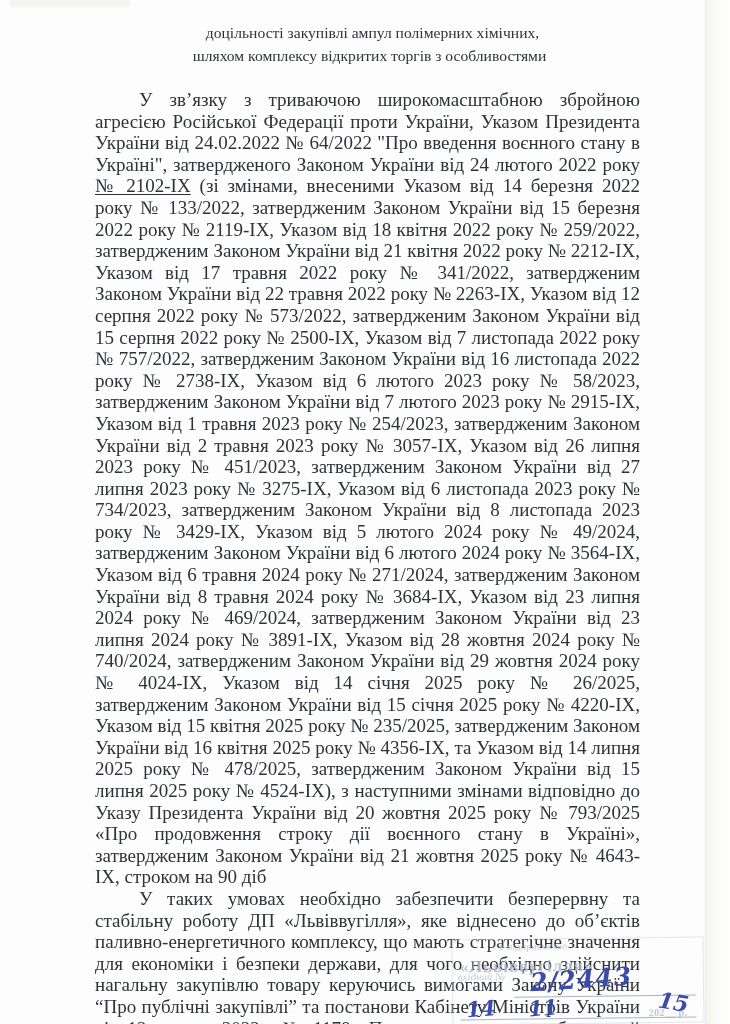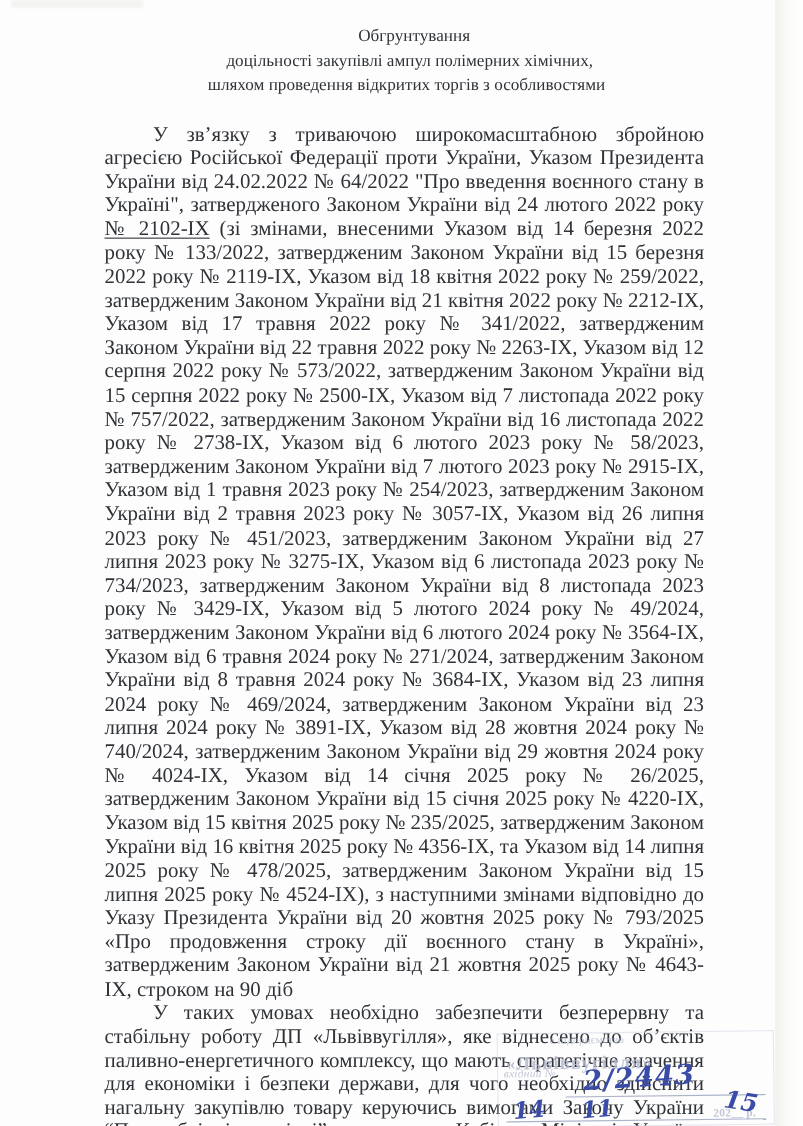--- a/index.html
+++ b/index.html
@@ -166,23 +166,22 @@
 
 <div id="page">
 
   <div id="scan-edge-top"></div>
   <div id="scan-edge-right"></div>
 
   <div id="content">
 
 
     <div class="title-block">
-      <div class="title-line-1">Обгрунтування</div>
       <div class="title-line-2">доцільності закупівлі  ампул полімерних хімічних,</div>
-      <div class="title-line-3">шляхом проведення відкритих торгів з особливостями</div>
+      <div class="title-line-3">шляхом комплексу відкритих торгів з особливостями</div>
     </div>
 
     <p class="body first"><span>У зв’язку з триваючою широкомасштабною збройною агресією Російської Федерації проти України, Указом Президента України від 24.02.2022 № 64/2022 "Про введення воєнного стану в Україні", затвердженого Законом України від 24 лютого 2022 року </span><span class="uline">№ 2102-IX</span><span> (зі змінами, внесеними Указом від 14 березня 2022 року № 133/2022, затвердженим Законом України від 15 березня 2022 року № 2119-IX, Указом від 18 квітня 2022 року № 259/2022, затвердженим Законом України від 21 квітня 2022 року № 2212-IX, Указом від 17 травня 2022 року № 341/2022, затвердженим Законом України від 22 травня 2022 року № 2263-IX, Указом від 12 серпня 2022 року № 573/2022, затвердженим Законом України від 15 серпня 2022 року № 2500-IX, Указом від 7 листопада 2022 року № 757/2022, затвердженим Законом України від 16 листопада 2022 року № 2738-IX, Указом від 6 лютого 2023 року № 58/2023, затвердженим Законом України від 7 лютого 2023 року № 2915-IX, Указом від 1 травня 2023 року № 254/2023, затвердженим Законом України від 2 травня 2023 року № 3057-IX, Указом від 26 липня 2023 року № 451/2023, затвердженим Законом України від 27 липня 2023 року № 3275-IX, Указом від 6 листопада 2023 року № 734/2023, затвердженим Законом України від 8 листопада 2023 року № 3429-IX, Указом від 5 лютого 2024 року № 49/2024, затвердженим Законом України від 6 лютого 2024 року № 3564-IX, Указом від 6 травня 2024 року № 271/2024, затвердженим Законом України від 8 травня 2024 року № 3684-IX, Указом від 23 липня 2024 року № 469/2024, затвердженим Законом України від 23 липня 2024 року № 3891-IX, Указом від 28 жовтня 2024 року № 740/2024, затвердженим Законом України від 29 жовтня 2024 року № 4024-IX, Указом від 14 січня 2025 року № 26/2025, затвердженим Законом України від 15 січня 2025 року № 4220-IX, Указом від 15 квітня 2025 року № 235/2025, затвердженим Законом України від 16 квітня 2025 року № 4356-IX, та Указом від 14 липня 2025 року № 478/2025, затвердженим Законом України від 15 липня 2025 року № 4524-IX), з наступними змінами відповідно до Указу Президента України від 20 жовтня 2025 року № 793/2025 «Про продовження строку дії воєнного стану в Україні», затвердженим Законом України від 21 жовтня 2025 року № 4643-IX, строком на 90 діб</span></p>
 
     <p class="body second">У таких умовах необхідно забезпечити безперервну та стабільну роботу ДП «Львіввугілля», яке віднесено до об’єктів паливно-енергетичного комплексу, що мають стратегічне значення для економіки і безпеки держави, для чого необхідно здійснити нагальну закупівлю товару керуючись вимогами Закону України “Про публічні закупівлі” та постанови Кабінету Міністрів України від 12 жовтня 2022р. № 1178 «Про затвердження особливостей здійснення публічних закупівель товарів, робіт і послуг для замовників,</p>
 
   </div>
 
   <div id="stamp">
     <div id="stamp-border"></div>

